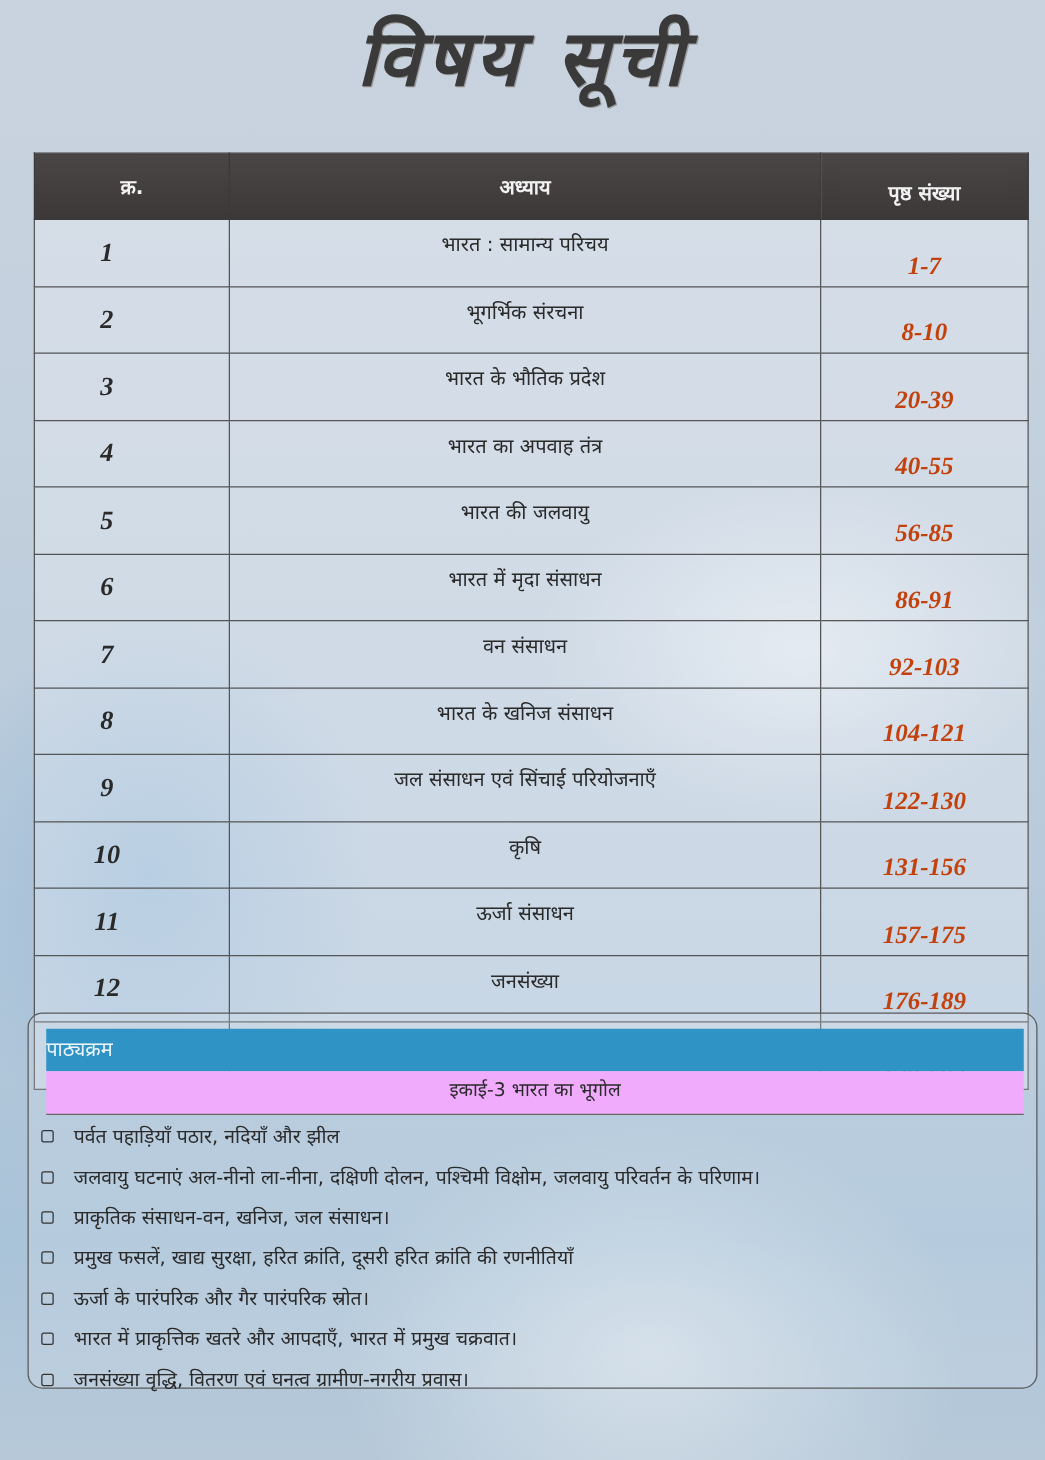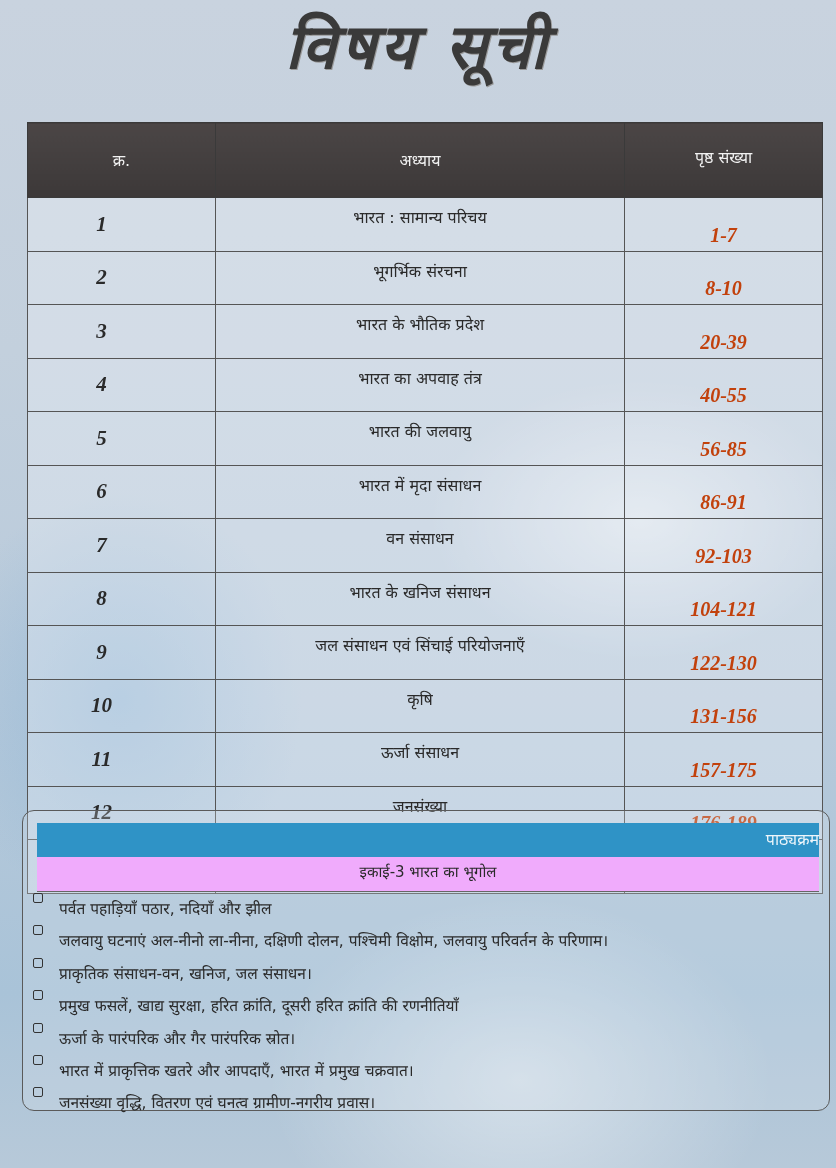--- a/index.html
+++ b/index.html
@@ -18,50 +18,50 @@
     font-family: "DejaVu Sans", sans-serif; font-weight: bold; font-style: italic;
     font-size: 62px; color: #3a3a3a; letter-spacing: 4px;
     text-shadow: 1px 1px 0 #999;
   }
   .toc {
     position: absolute; left: 27px; top: 122px; width: 796px;
     border-collapse: collapse; table-layout: fixed;
   }
   .toc th {
     background: linear-gradient(180deg, #4b4646, #3c3838);
-    color: #f2f2f2; font-weight: normal; font-size: 16px; height: 42px;
-    border: 1.5px solid #3a3a3a; padding: 16px;
+    color: #f2f2f2; font-weight: bold; font-size: 16px; height: 42px;
+    border: 1.5px solid #3a3a3a; padding: 0;
   }
   .toc th.pg { font-size: 16px; padding-top: 10px; margin-top: 36px; }
   .toc td {
     height: 44.5px; border: 1.5px solid #555; padding: 0;
     background: rgba(240,244,248,0.35);
   }
   .c-no { width: 155px; text-align: center; font-family: "Liberation Serif", serif; font-style: italic; font-weight: bold; font-size: 21px; color: #2a2a2a; padding-right: 40px !important; }
   .c-ch { text-align: center; font-size: 16px; color: #2a2a2a; vertical-align: top; padding-top: 8px !important; }
   .c-pg { width: 165px; text-align: center; font-family: "Liberation Serif", serif; font-style: italic; font-weight: bold; font-size: 20px; color: #c2410c; vertical-align: bottom; padding-bottom: 4px !important; }
   .syllabus {
     position: absolute; left: 22px; top: 810px; width: 808px; height: 301px;
     border: 1.5px solid #5a5a5a; border-radius: 12px; box-sizing: border-box;
     background: rgba(220,228,236,0.25);
   }
   .syl-head {
     position: absolute; left: 14px; top: 12px; width: 782px; height: 34px;
-    background: #2f93c6; color: #eef6fb; font-size: 16px; text-align: right;
+    background: #2f93c6; color: #eef6fb; font-size: 16px; text-align: left;
     line-height: 34px;
   }
   .syl-sub {
     position: absolute; left: 14px; top: 46px; width: 782px; height: 34px;
     background: #f0abfc; color: #2a2a2a; font-size: 15px; text-align: center;
     line-height: 30px; border-bottom: 1.5px solid #666;
   }
   .syl-list { position: absolute; left: 10px; top: 82px; margin: 0; padding: 0; list-style: none; }
   .syl-list li {
     height: 32.4px; line-height: 32px; font-size: 15.5px; color: #2a2a2a; white-space: nowrap;
-    display: flex; align-items: flex-start;
+    display: flex; align-items: center;
   }
   .bullet {
     display: inline-block; width: 8px; height: 8px; border: 1.5px solid #333;
     border-radius: 2px; margin-right: 16px; margin-left: 0;
   }
 </style>
 </head>
 <body>
 
 <div class="title">विषय सूची</div>

